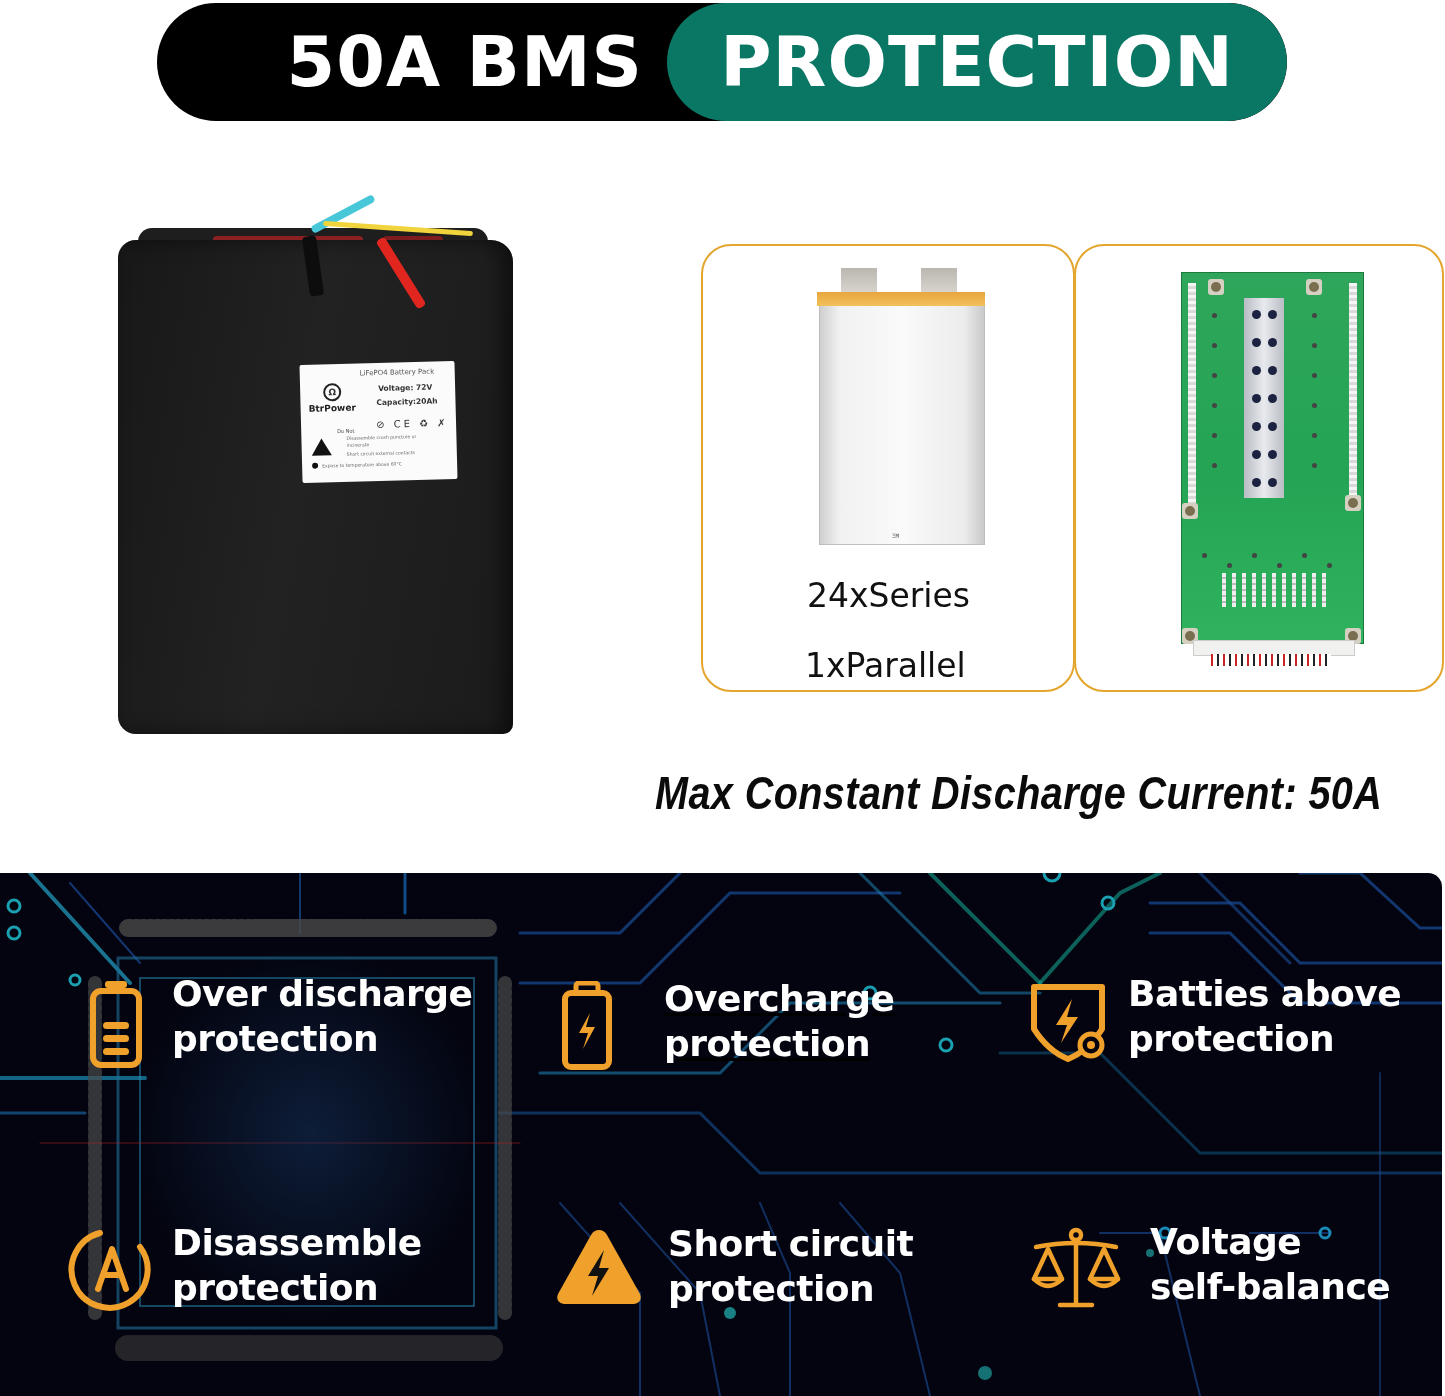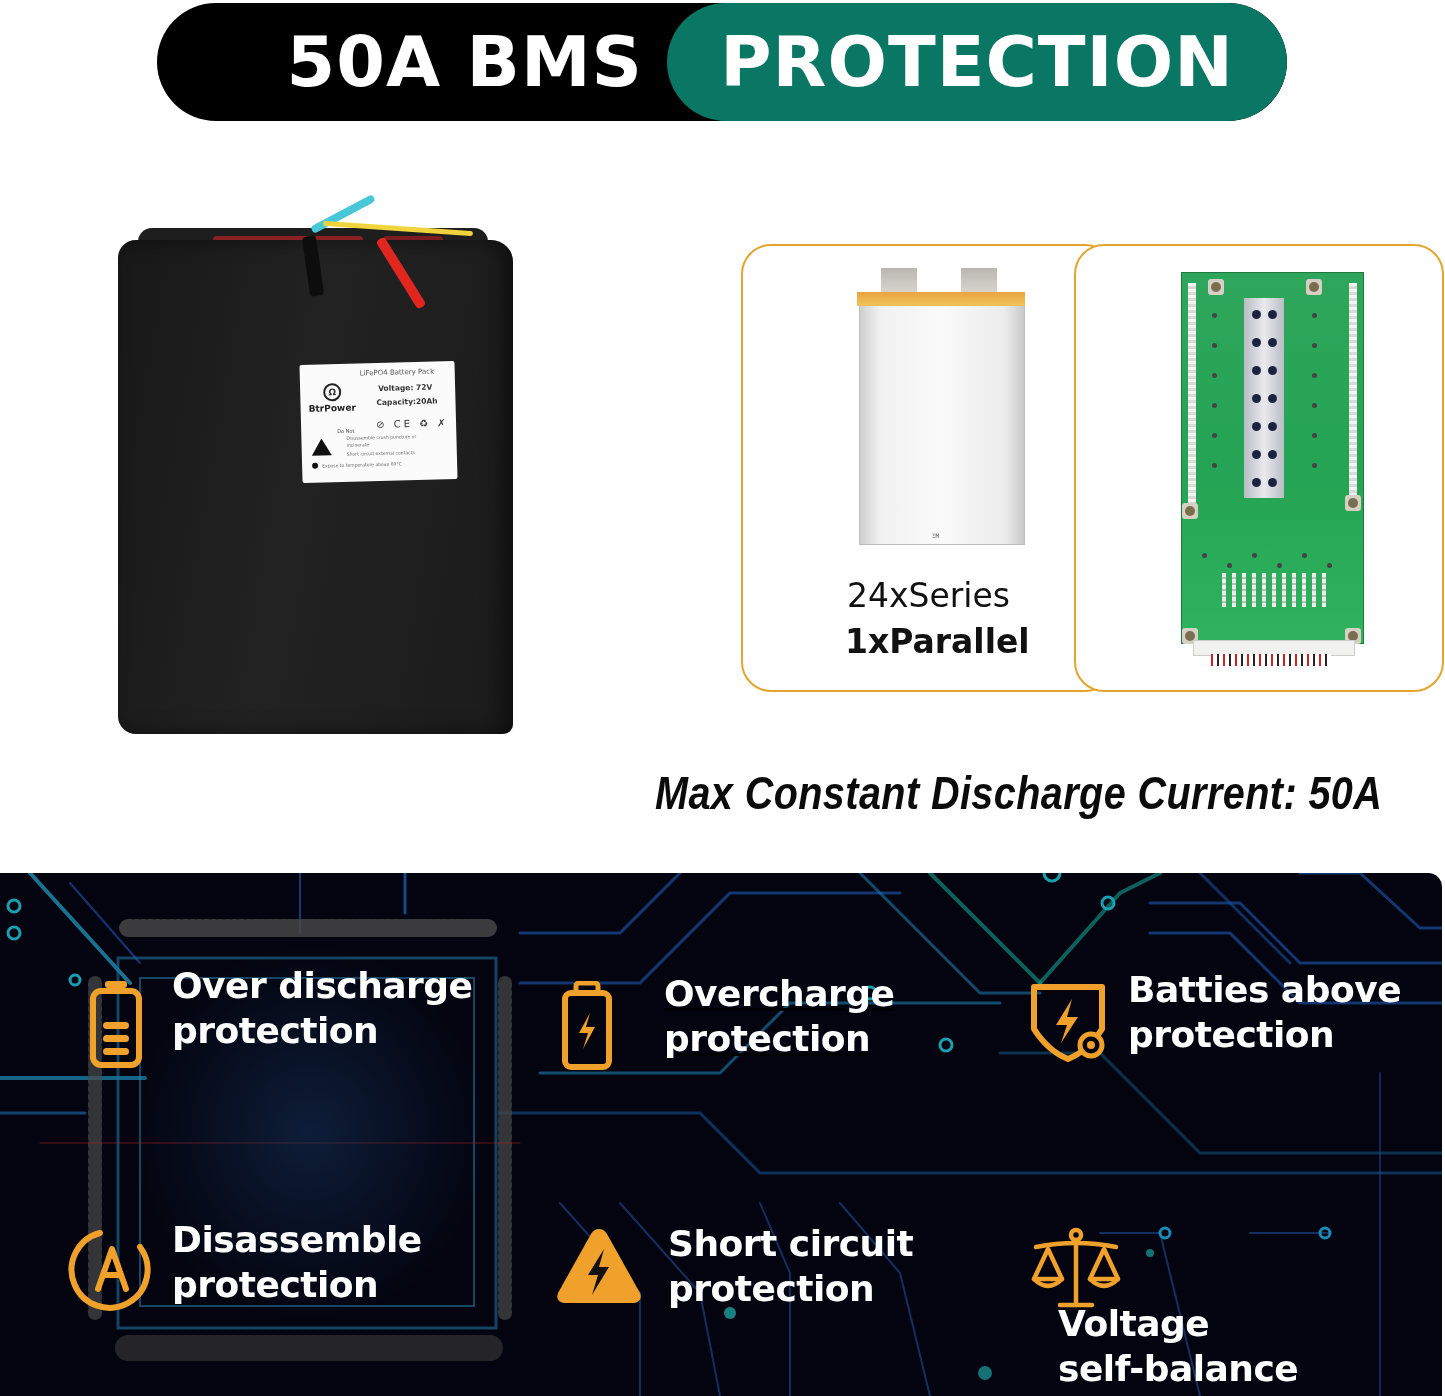--- a/index.html
+++ b/index.html
@@ -60,38 +60,38 @@
   .label .warn  { position:absolute; left:10px; top:74px; width:0; height:0; border-left:10px solid transparent; border-right:10px solid transparent; border-bottom:17px solid #111; }
   .label .donot { position:absolute; left:36px; top:64px; font-size:5px; color:#444; }
   .label .line  { position:absolute; left:45px; font-size:4.5px; color:#666; white-space:nowrap; }
   .label .dot   { position:absolute; left:10px; top:98px; width:6px; height:6px; border-radius:50%; background:#111; }
 
   
   .card {
     position:absolute; top:244px; height:448px; background:#fff;
     border:2px solid #e3a52c; border-radius:30px; box-sizing:border-box;
   }
-  .card-cell { left:701px; width:374px;margin-left:40px; }
+  .card-cell { left:701px; width:374px; }
   .card-bms  { left:1074px; width:370px; }
   .cell {
     position:absolute; left:114px; top:46px; width:168px; height:250px;
   }
   .cell-tab { position:absolute; top:-24px; width:36px; height:26px; background:linear-gradient(#b9b7b0,#d8d6cf); }
   .cell-tape { position:absolute; left:0; top:0; width:168px; height:14px; background:linear-gradient(#e8a53e,#f2c15a); }
   .cell-body {
     position:absolute; left:2px; top:13px; width:164px; height:238px;
     background:linear-gradient(90deg,#cfcfcf 0%,#f1f1f1 12%,#fafafa 50%,#ececec 88%,#c9c9c9 100%);
     border:1px solid #bdbdbd;
   }
   .cell-mark { position:absolute; left:72px; top:226px; font-size:6px; color:#555; font-family:"DejaVu Sans Mono", monospace; }
   .card-text {
     position:absolute; font-family:"DejaVu Sans", sans-serif; font-size:33px; color:#111;
   }
   .card-text.series { left:104px; top:330px; }
-  .card-text.parallel { left:102px; top:376px;font-weight:bold; }
+  .card-text.parallel { left:102px; top:400px; }
 
   .pcb {
     position:absolute; left:105px; top:26px; width:181px; height:395px;
   }
   .pcb-board {
     position:absolute; left:0; top:0; width:181px; height:370px;
     background:linear-gradient(180deg,#2fa65b 0%,#24a454 55%,#2fb35e 100%);
     border:1px solid #1b7a3c;
   }
   .pcb-strip { position:absolute; left:6px; top:10px; width:8px; height:220px; background:repeating-linear-gradient(#f5f5f5 0 3px,#d9d9d9 3px 6px); }
@@ -120,21 +120,21 @@
   .panel svg.bg { position:absolute; left:0; top:0; }
   .chip-glow {
     position:absolute; left:130px; top:70px; width:360px; height:380px;
     background:radial-gradient(ellipse at center, rgba(22,50,90,.55) 0%, rgba(5,10,25,0) 70%);
   }
   .bms-watermark {
     position:absolute; left:195px; top:215px; font-family:"DejaVu Sans", sans-serif; font-weight:bold;
     font-size:80px; color:#55575a; letter-spacing:2px;
   }
   .feature {
-    position:absolute; display:flex; align-items:flex-start;
+    position:absolute; display:flex; align-items:center;
   }
   .feature .icon { flex:0 0 auto; }
   .feature .txt {
     color:#fff; font-family:"DejaVu Sans", sans-serif; font-weight:bold;
     font-size:36px; line-height:45px; letter-spacing:-0.5px;
   }
   .feature .txt div { white-space:nowrap; }
 </style>
 </head>
 <body>
@@ -358,21 +358,21 @@
     <svg class="icon" width="90" height="84" viewBox="0 0 90 84">
       <path d="M45 4 Q50 4 53 9 L86 68 Q89 76 80 78 L10 78 Q1 76 4 68 L37 9 Q40 4 45 4 Z" fill="#f0a12b"></path>
       <path d="M50 24 L34 50 L44 50 L38 70 L55 42 L45 42 Z" fill="#111"></path>
     </svg>
     <div class="txt" style="margin-left:24px;margin-top:-4px;">
       <div>Short circuit</div>
       <div>protection</div>
     </div>
   </div>
 
-  <div class="feature" style="left:1030px;top:354px;flex-direction:column;">
+  <div class="feature" style="left:1030px;top:354px;">
     <svg class="icon" width="92" height="84" viewBox="0 0 92 84">
       <g fill="none" stroke="#f0a12b" stroke-width="4.5" stroke-linecap="round" stroke-linejoin="round">
         <circle cx="46" cy="8" r="5"></circle>
         <path d="M6 20 Q46 12 86 20"></path>
         <path d="M46 13 L46 78"></path>
         <path d="M30 78 L62 78"></path>
         <path d="M18 22 L4 52 L32 52 Z"></path>
         <path d="M4 52 Q18 66 32 52"></path>
         <path d="M74 22 L60 52 L88 52 Z"></path>
         <path d="M60 52 Q74 66 88 52"></path>

